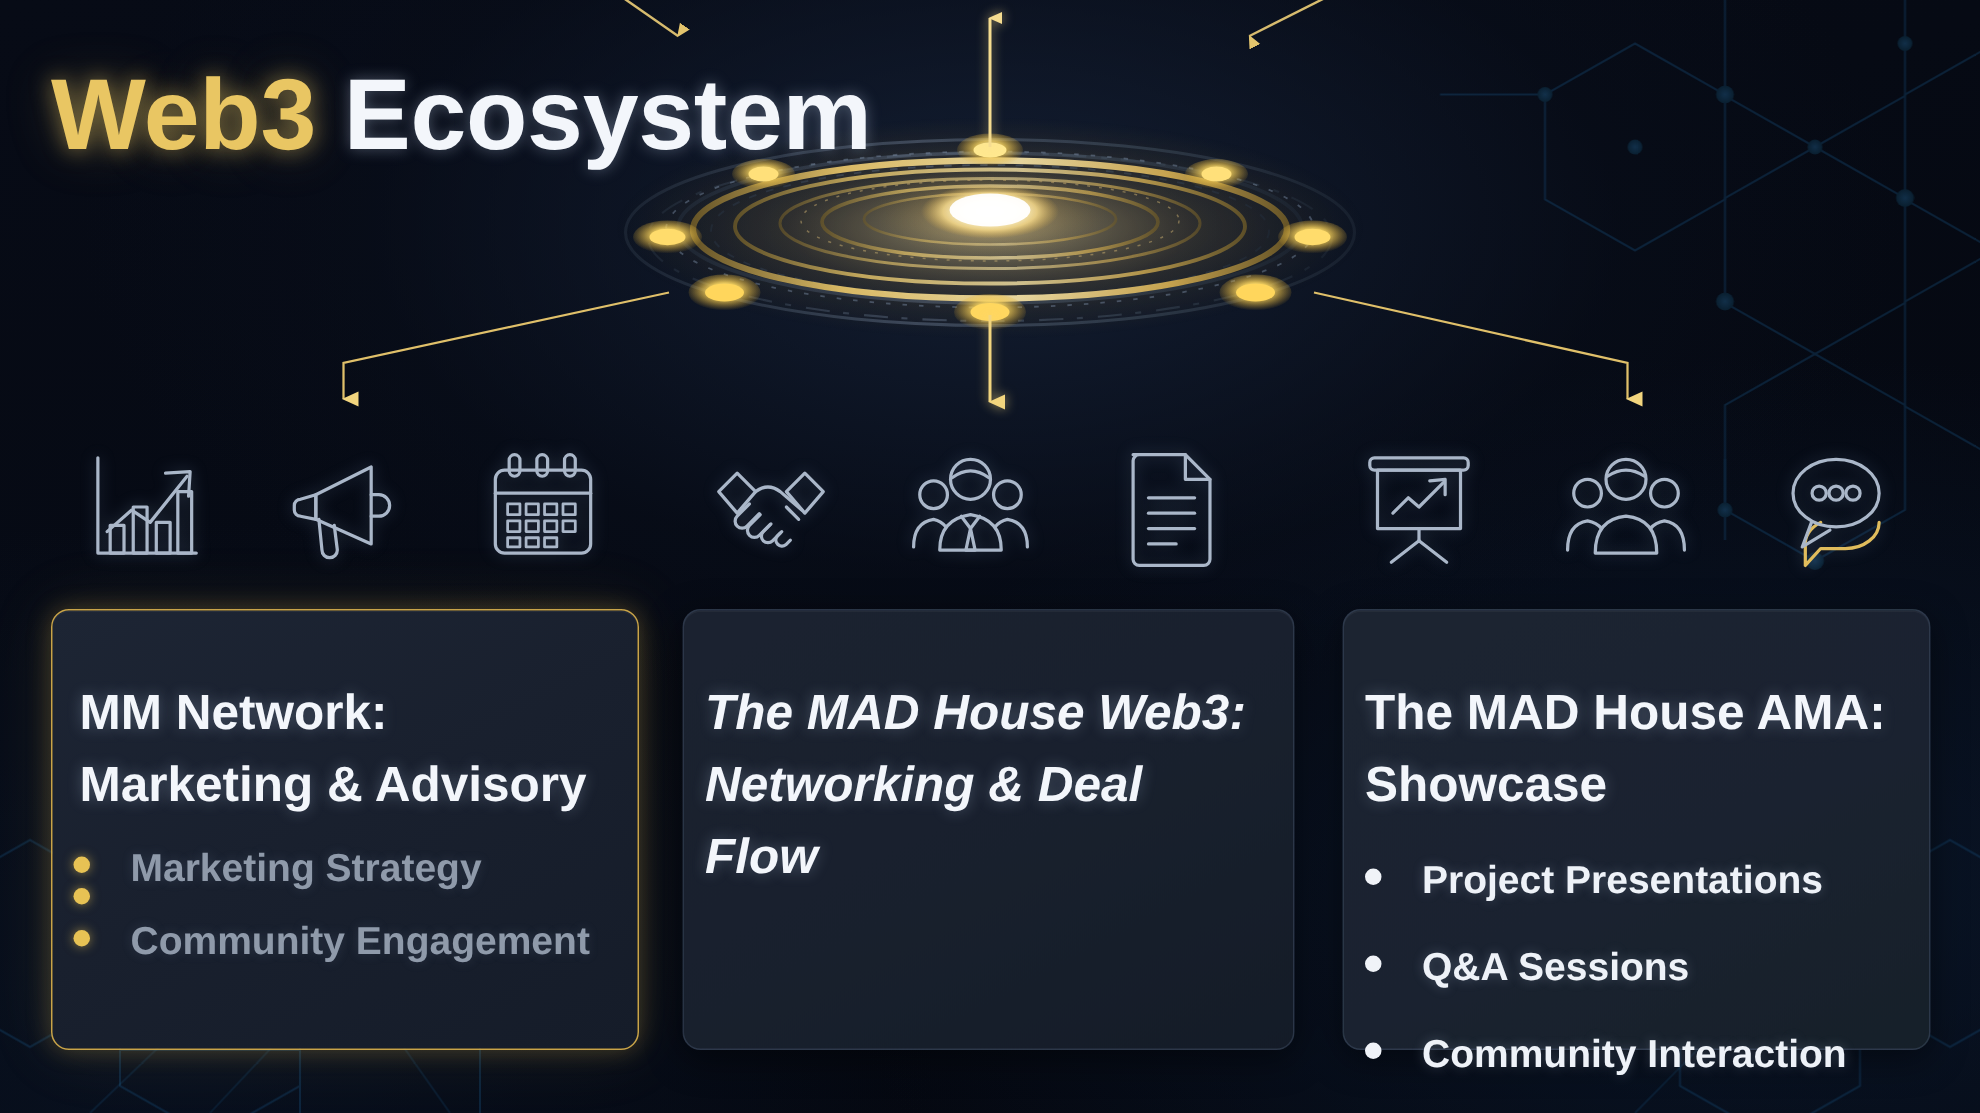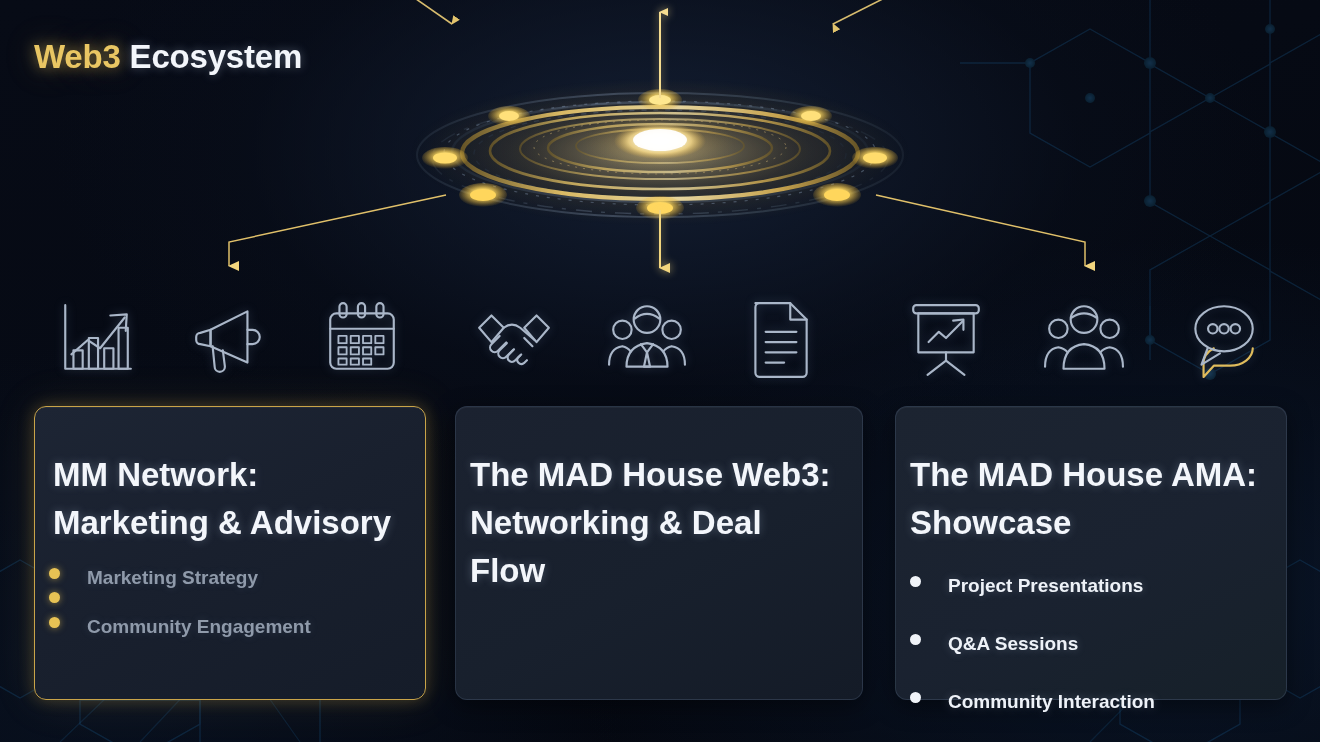--- a/index.html
+++ b/index.html
@@ -19,21 +19,21 @@
       linear-gradient(160deg,#070b16 0%,#060a14 40%,#04070f 100%);
   }
 
   
   .hexbg{position:absolute;inset:0;pointer-events:none;}
   .hexbg svg{width:100%;height:100%;display:block;}
 
   
   .title{
     position:absolute;left:34px;top:38px;
-    font-size:33px;font-weight:700;letter-spacing:-0.2px;
+    font-size:67px;font-weight:700;letter-spacing:-0.2px;
     white-space:nowrap;
     z-index:6;
   }
   .title .gold{
     color:#e9c663;
     text-shadow:0 0 14px rgba(233,198,99,.55),0 0 34px rgba(233,198,99,.25);
   }
   .title .white{
     color:#f3f6fb;
     text-shadow:0 0 10px rgba(200,218,245,.35);
@@ -83,41 +83,42 @@
   #card-1{
     left:34px;width:392px;
     border:1.5px solid #c9a449;
     box-shadow:0 0 16px rgba(201,164,73,.30),0 0 46px rgba(201,164,73,.12),inset 0 1px 0 rgba(255,255,255,.05);
   }
   #card-2{
     left:455px;width:408px;
     border:1px solid rgba(120,145,180,.20);
     background:linear-gradient(152deg,#1b2230 0%,#18202d 55%,#141b27 100%);
     box-shadow:0 6px 24px rgba(0,0,0,.45),inset 0 1px 0 rgba(255,255,255,.045);
+    font-style:italic;
   }
   #card-3{
     left:895px;width:392px;
     border:1px solid rgba(120,145,180,.20);
     background:linear-gradient(152deg,#1c2431 0%,#1a2230 55%,#162029 100%);
     box-shadow:0 6px 24px rgba(0,0,0,.45),inset 0 1px 0 rgba(255,255,255,.045);
   }
   .card-title{
     font-size:33px;font-weight:700;line-height:48px;
     color:#f3f6fb;
     padding:0 18px 0 18px;
     text-shadow:0 0 10px rgba(190,210,240,.30);
     white-space:pre-line;
   }
   #card-2 .card-title,#card-3 .card-title{padding-left:14px;}
   .card-list{
     list-style:none;margin:12px 0 0 0;padding:0 12px 0 14px;
   }
   .card-list li{
     display:flex;align-items:baseline;
-    font-size:19px;font-weight:700;line-height:38px;
+    font-size:26px;font-weight:700;line-height:38px;
   }
   .bullet{
     flex:0 0 auto;width:11px;height:11px;border-radius:50%;
     margin-right:27px;position:relative;top:-5px;
   }
   #card-1 .bullet{background:#e7c254;box-shadow:0 0 7px rgba(231,194,84,.6);}
   #card-2 .bullet,#card-3 .bullet{background:#f0f3f8;}
   #card-1 .card-list li{color:#8f9aaa;text-shadow:0 0 8px rgba(140,160,195,.18);}
   #card-2 .card-list li,#card-3 .card-list li{color:#eef2f8;text-shadow:0 0 8px rgba(190,210,240,.25);margin-top:20px;}
 </style>

